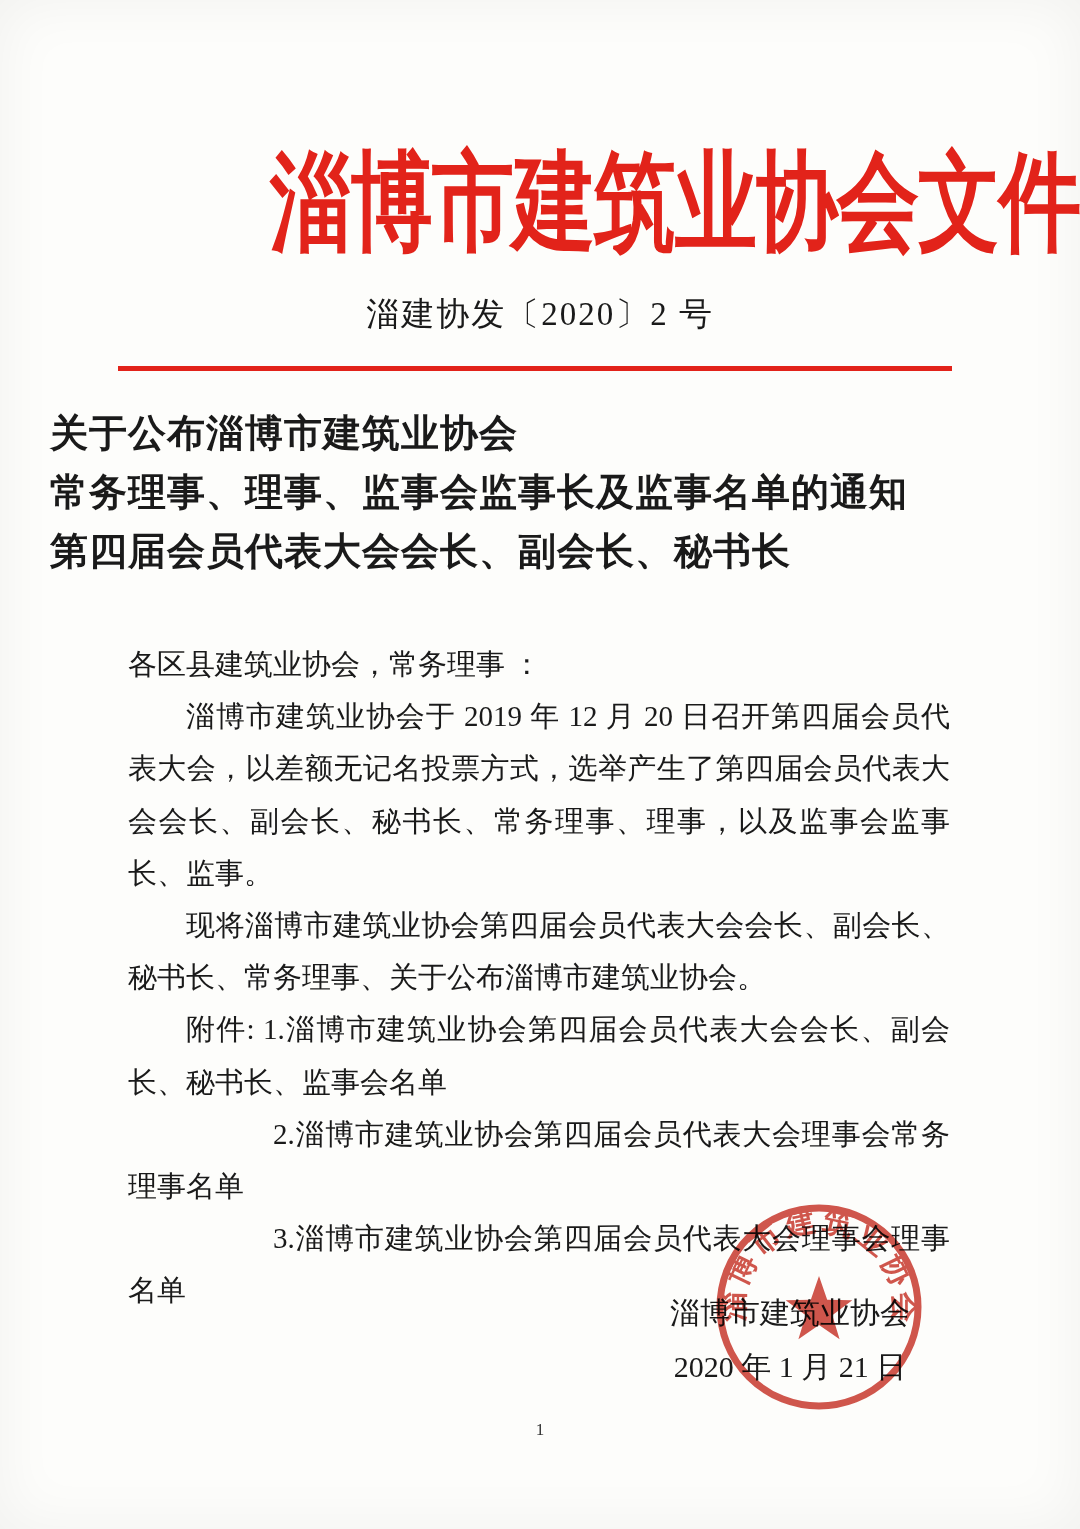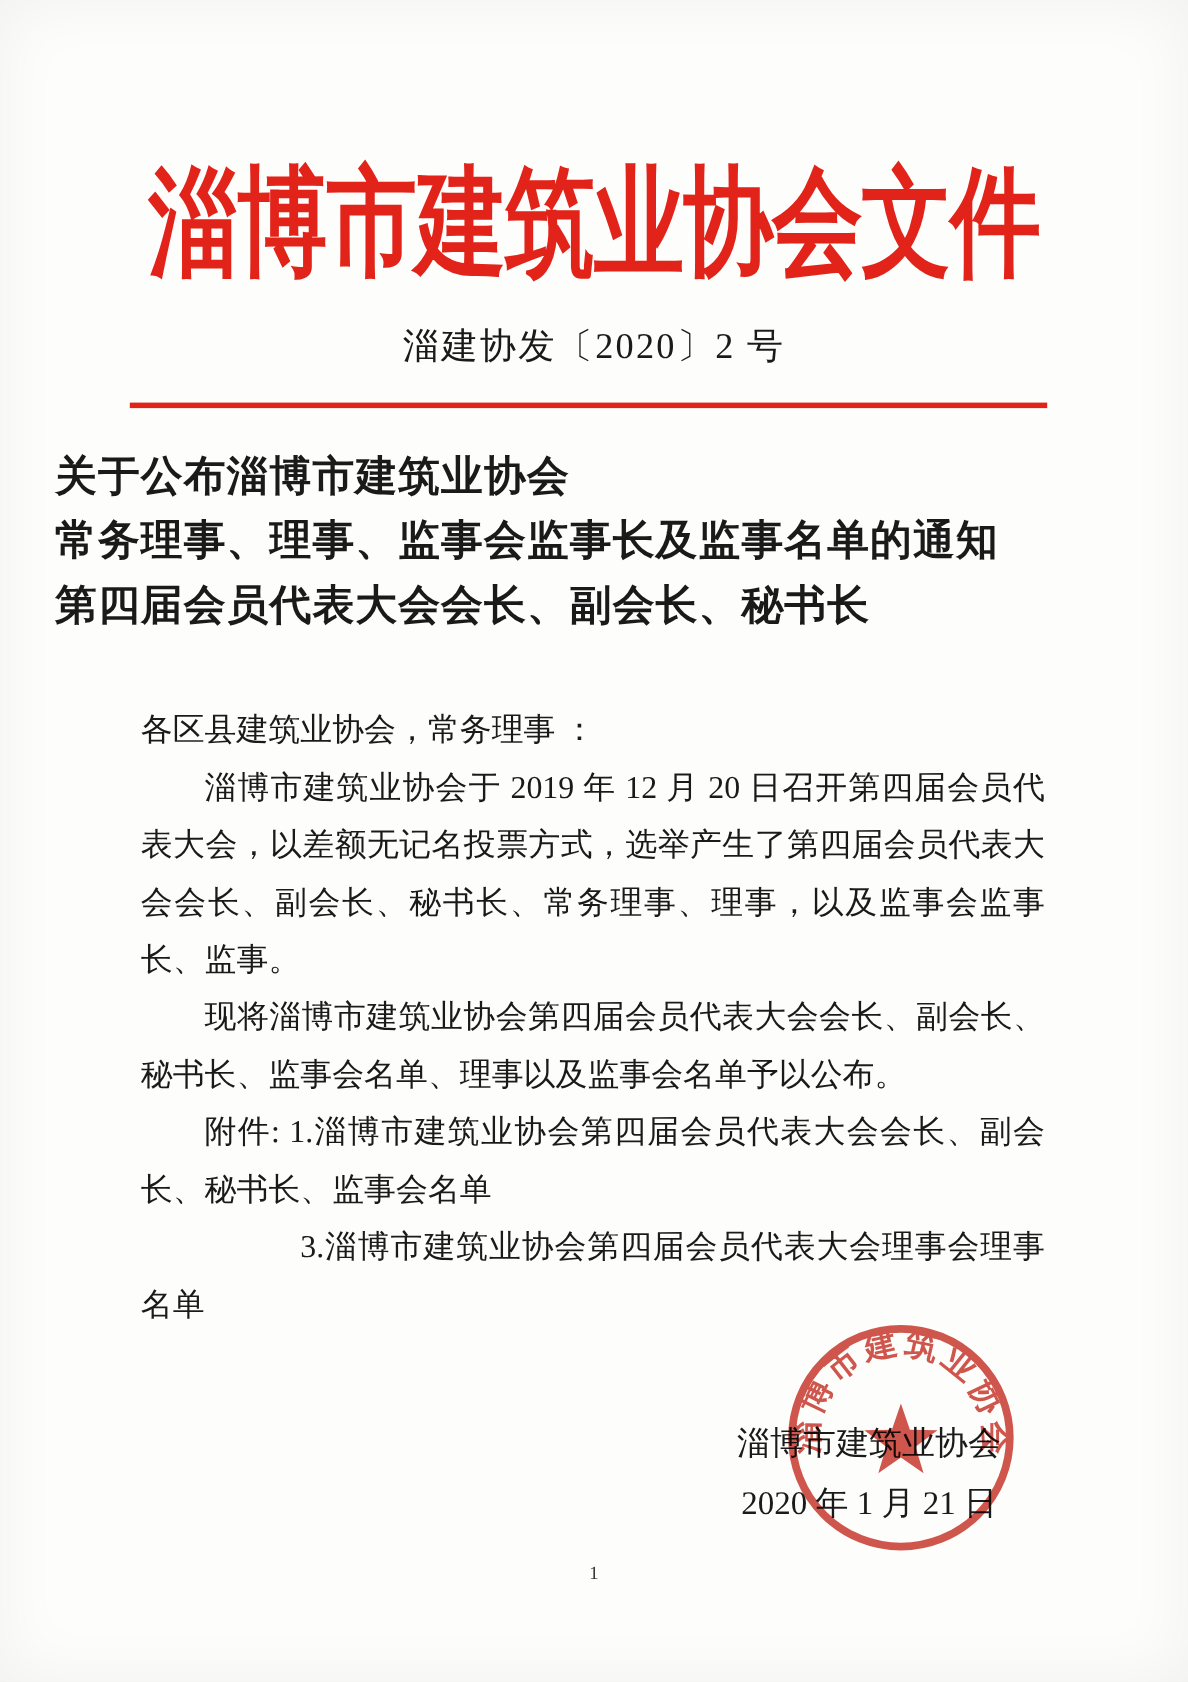--- a/index.html
+++ b/index.html
@@ -9,21 +9,21 @@
     margin:0 auto;
     background:#fdfdfb;
     box-shadow:inset 0 0 60px rgba(0,0,0,0.05);
     font-family:"Liberation Serif","DejaVu Serif",serif;
     color:#1a1a1a;
     overflow:hidden;
   }
   .red-header{
     position:absolute;top:128px;left:0;right:0;
     height:150px;
-    display:flex;align-items:center;justify-content:center;
+    display:flex;align-items:center;justify-content:flex-end;
   }
   .red-header span{
     font-size:82px;
     font-weight:900;
     letter-spacing:-1px;
     transform:scaleY(1.32);
     white-space:nowrap;
   }
   .doc-number{
     position:absolute;top:292px;left:0;right:0;
@@ -86,22 +86,23 @@
 
   <div class="doc-title">
     <div>关于公布淄博市建筑业协会</div>
     <div>常务理事、理事、监事会监事长及监事名单的通知</div>
     <div>第四届会员代表大会会长、副会长、秘书长</div>
   </div>
 
   <div class="doc-body">
     <p>各区县建筑业协会，常务理事 ：</p>
     <p class="indent-2">淄博市建筑业协会于 2019 年 12 月 20 日召开第四届会员代表大会，以差额无记名投票方式，选举产生了第四届会员代表大会会长、副会长、秘书长、常务理事、理事，以及监事会监事长、监事。</p>
-    <p class="indent-2">现将淄博市建筑业协会第四届会员代表大会会长、副会长、秘书长、监事会名单、理事以及监事会名单予以公布。</p>
+    <p class="indent-2">现将淄博市建筑业协会第四届会员代表大会会长、副会长、秘书长、常务理事、关于公布淄博市建筑业协会。</p>
     <p class="indent-2">附件: 1.淄博市建筑业协会第四届会员代表大会会长、副会长、秘书长、监事会名单</p>
+    <p class="indent-5">2.淄博市建筑业协会第四届会员代表大会理事会常务理事名单</p>
     <p class="indent-5">3.淄博市建筑业协会第四届会员代表大会理事会理事名单</p>
   </div>
 
   <div class="signature">
     <div>淄博市建筑业协会</div>
     <div>2020 年 1 月 21 日</div>
   </div>
 
   <svg class="seal" viewBox="0 0 218 218" aria-hidden="true">
     <circle cx="109" cy="109" r="99" fill="none" stroke="#c9392e" stroke-width="7"></circle>

